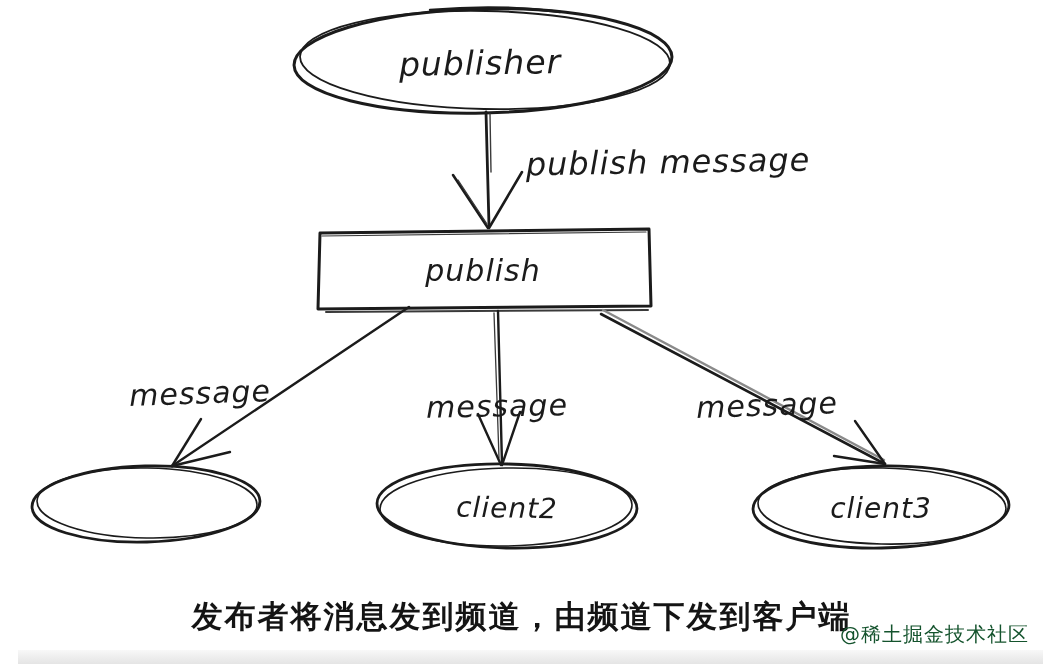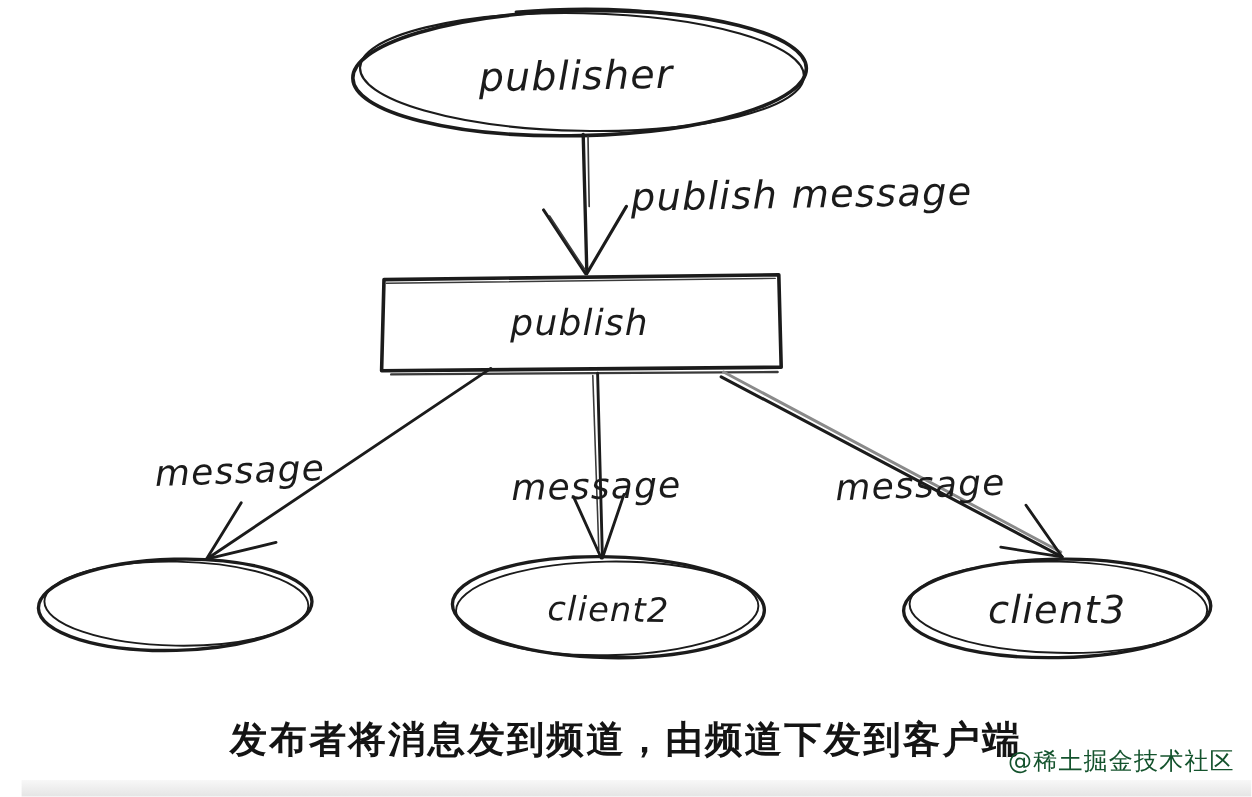--- a/index.html
+++ b/index.html
@@ -31,21 +31,21 @@
     letter-spacing: 1px;
   }
   .lbl-publisher      { left: 480px; top: 63px;  font-size: 33px; transform: translate(-50%,-50%) rotate(-1deg); }
   .lbl-publish-msg    { left: 668px; top: 162px; font-size: 32px; transform: translate(-50%,-50%) rotate(-1deg); }
   .lbl-channel        { left: 483px; top: 270px; font-size: 30px; }
   .lbl-message-left   { left: 200px; top: 393px; font-size: 30px; transform: translate(-50%,-50%) rotate(-2deg); }
   .lbl-message-mid    { left: 497px; top: 406px; font-size: 30px; transform: translate(-50%,-50%) rotate(-1deg); }
   .lbl-message-right  { left: 767px; top: 405px; font-size: 30px; transform: translate(-50%,-50%) rotate(-2deg); }
   .lbl-client1        { left: 146px; top: 506px; font-size: 28px; }
   .lbl-client2        { left: 507px; top: 508px; font-size: 28px; transform: translate(-50%,-50%) rotate(1deg); }
-  .lbl-client3        { left: 881px; top: 508px; font-size: 32px; }
+  .lbl-client3        { left: 881px; top: 508px; font-size: 28px; }
 
   .caption {
     position: absolute;
     left: 0; right: 0;
     top: 617px;
     transform: translateY(-50%);
     text-align: center;
     font-size: 31px;
     font-weight: bold;
     color: #141414;

